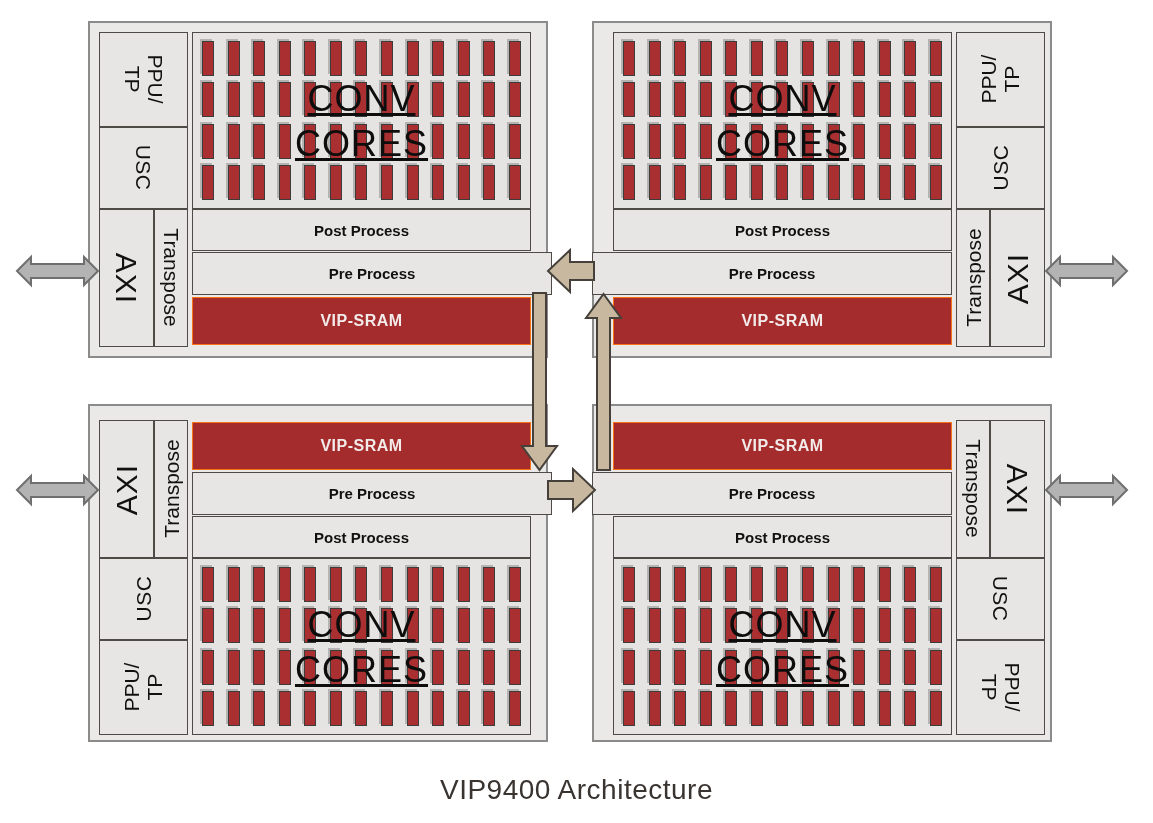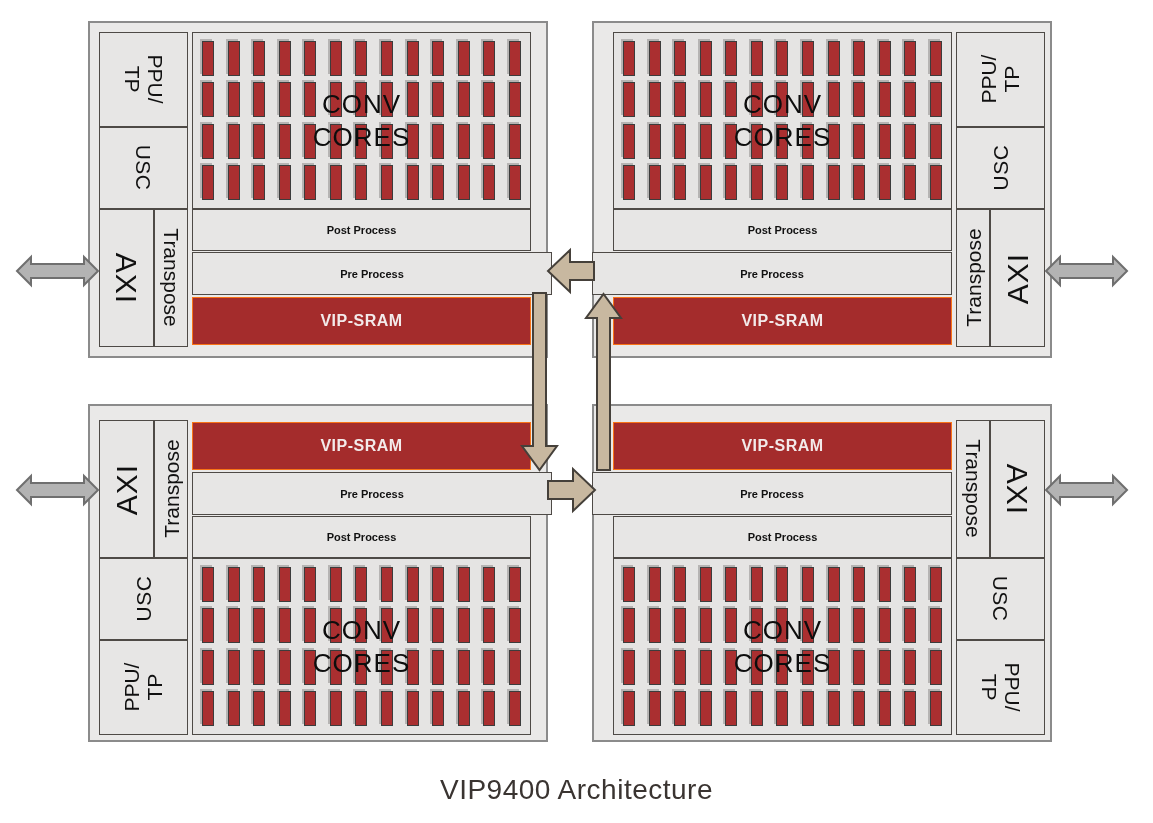--- a/index.html
+++ b/index.html
@@ -17,34 +17,34 @@
   .block{position:absolute;background:#e7e6e5;border:1.5px solid #4e4a46;box-sizing:border-box;
          display:flex;align-items:center;justify-content:center;color:#111;}
   .vtext{white-space:pre-line;text-align:center;line-height:1.1;display:block;}
   .q-tl .vtext,.q-br .vtext{transform:rotate(90deg);}
   .q-tr .vtext,.q-bl .vtext{transform:rotate(-90deg);}
   .ppu .vtext{font-size:21px;}
   .usc .vtext{font-size:21px;letter-spacing:.5px;}
   .axi .vtext{font-size:30px;letter-spacing:1px;}
   .trans .vtext{font-size:21px;}
 
-  .post,.pre{font-size:11px;font-weight:700;}
+  .post,.pre{font-size:15px;font-weight:700;}
   .vip{background:#a42c2c;border:1px solid #f97316;color:#f3eaea;font-size:16px;font-weight:600;
        letter-spacing:.5px;}
 
   
   .conv{background:#e5e4e3;}
   .conv-bars{position:absolute;top:2px;bottom:2px;left:4px;right:4px;display:flex;
              flex-direction:column;justify-content:space-evenly;}
   .bar-row{display:flex;justify-content:space-between;padding:0 5px;}
   .bar{width:12px;height:35px;background:#aa2f30;border:1px solid #3c3c3c;
        box-shadow:-2px -2px 0 rgba(150,148,146,.6);box-sizing:border-box;}
   .conv-label{position:absolute;inset:0;display:flex;align-items:center;justify-content:center;
-              text-align:center;font-size:26px;line-height:1.25;color:#0d0d0d;white-space:pre-line;
-              letter-spacing:1px;}
+              text-align:center;font-size:36px;line-height:1.25;color:#0d0d0d;white-space:pre-line;
+              letter-spacing:1px;text-decoration:underline;}
 
   
   .q-tl .ppu{left:9px;top:9px;width:89px;height:95px;}
   .q-tl .usc{left:9px;top:104px;width:89px;height:82px;}
   .q-tl .axi{left:9px;top:186px;width:55px;height:138px;}
   .q-tl .trans{left:64px;top:186px;width:34px;height:138px;}
   .q-tl .conv{left:102px;top:9px;width:339px;height:177px;}
   .q-tl .post{left:102px;top:186px;width:339px;height:42px;}
   .q-tl .pre{left:102px;top:229px;width:360px;height:43px;}
   .q-tl .vip{left:102px;top:274px;width:339px;height:48px;}

